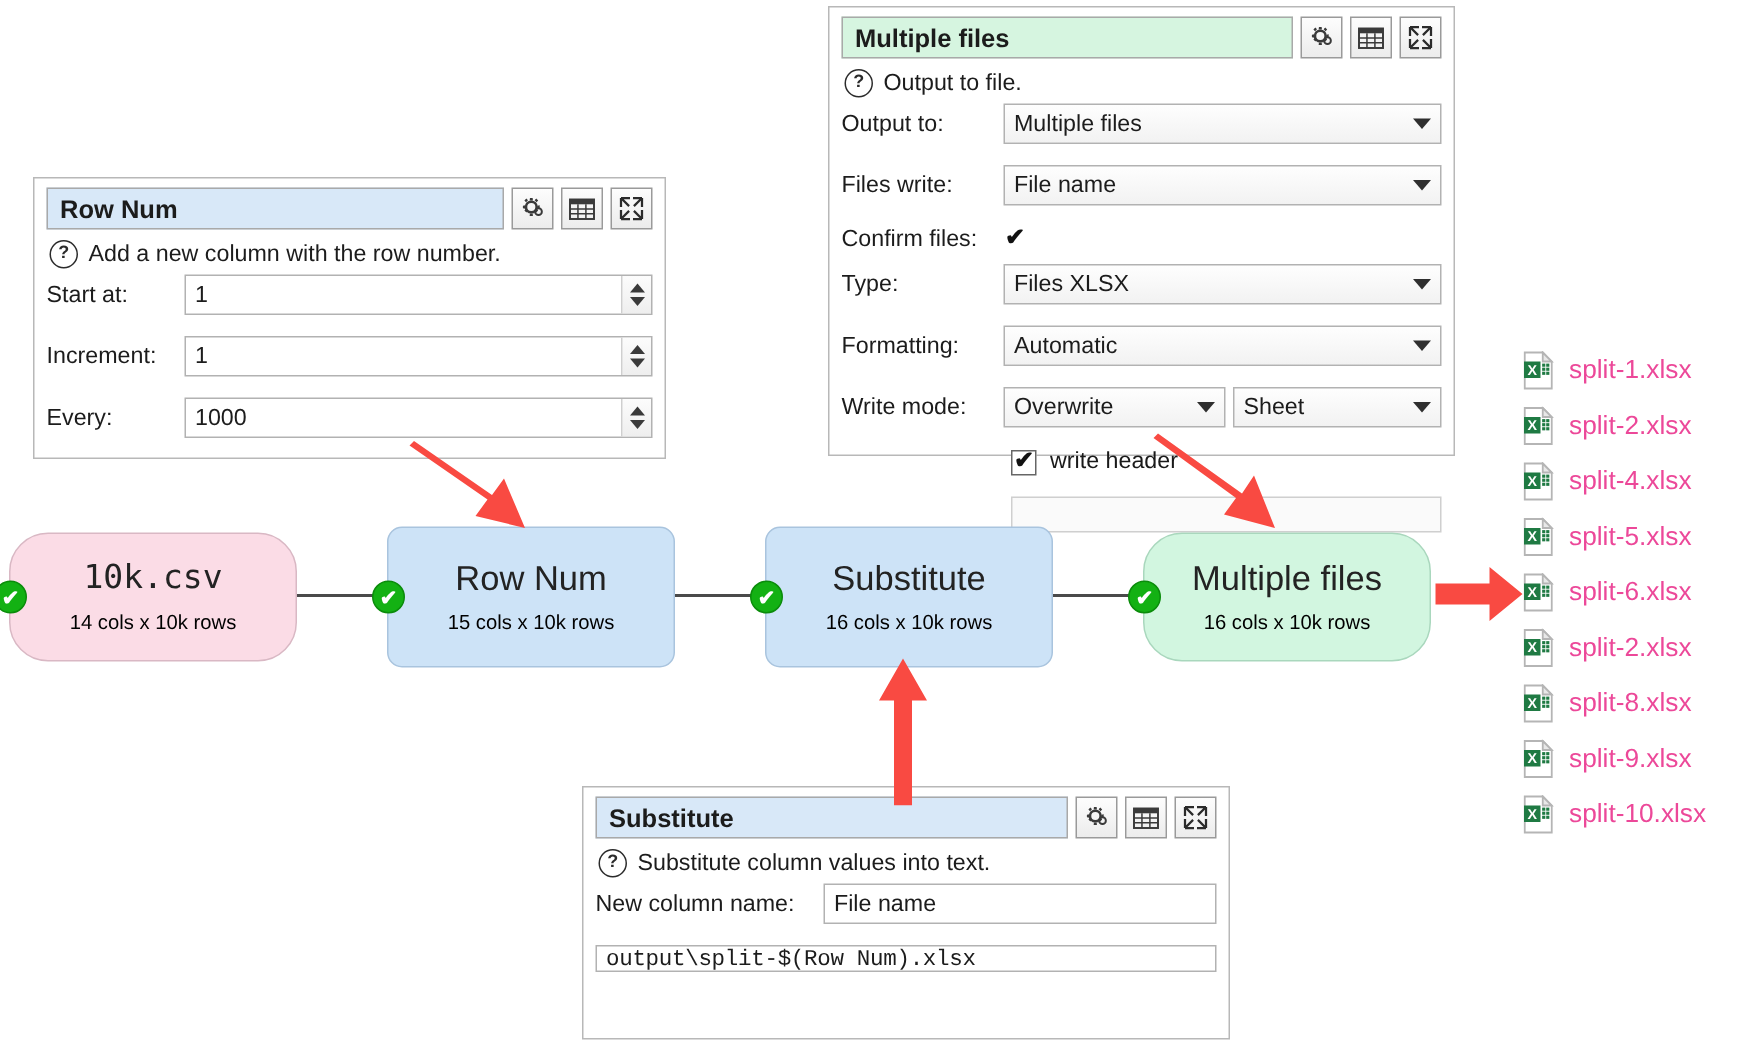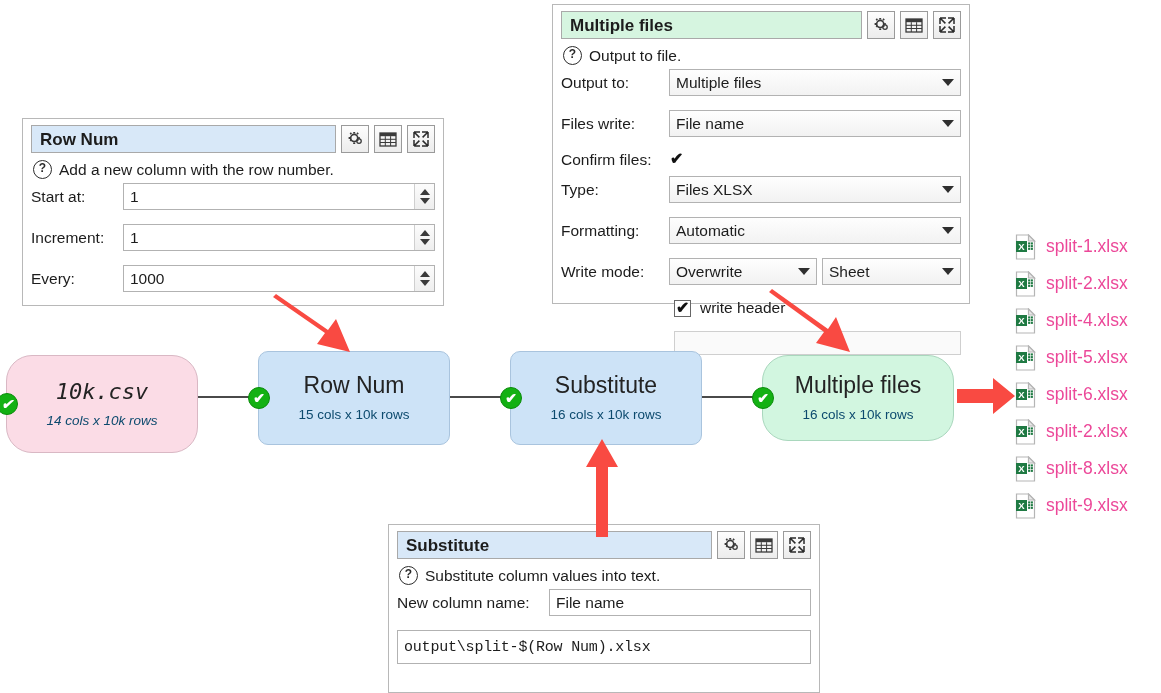--- a/index.html
+++ b/index.html
@@ -186,21 +186,21 @@
     justify-content: center;
   }
   .node .ntitle {
     font-size: 23px;
     color: #232323;
     line-height: 1;
     margin-bottom: 11px;
   }
   .node .nsub {
     font-size: 13.5px;
-    color: #0c4a6e;
+    color: #000000;
     line-height: 1;
   }
   .node-pink {
     background: #fbdce6;
     border: 1px solid #d9b8c4;
     border-radius: 26px;
   }
   .node-pink .ntitle { font-family: "DejaVu Sans Mono", monospace; font-size: 22px; }
   .node-blue {
     background: #cde3f7;
@@ -490,31 +490,31 @@
     </div>
 
     <div class="frow">
       <span class="flabel" style="width:152px">New column name:</span>
       <span class="fctl">
         <span>File name</span>
       </span>
     </div>
 
 
-    <div class="fctl monoinput" style="height:34px">
+    <div class="fctl monoinput" style="height:18px">
       <span>output\split-$(Row Num).xlsx</span>
     </div>
   </div>
 </div>
 
 <div class="connector" style="left:196px; top:396px; width:62px;"></div>
 <div class="connector" style="left:448px; top:396px; width:62px;"></div>
 <div class="connector" style="left:700px; top:396px; width:62px;"></div>
 
-<div class="node node-pink" style="left:6px; top:355px; width:192px; height:98px;font-style:italic;">
+<div class="node node-pink" style="left:6px; top:355px; width:192px; height:86px;">
   <div class="badge"></div>
   <div class="ntitle">10k.csv</div>
   <div class="nsub">14 cols x 10k rows</div>
 </div>
 
 <div class="node node-blue" style="left:258px; top:351px; width:192px; height:94px;">
   <div class="badge"></div>
   <div class="ntitle">Row Num</div>
   <div class="nsub">15 cols x 10k rows</div>
 </div>
@@ -589,13 +589,19 @@
         <use href="#g-xlsx"></use>
       </svg>
     <span class="fname">split-8.xlsx</span>
   </div>
   <div class="filerow">
     <svg class="xlicon" viewBox="0 0 20 26">
         <use href="#g-xlsx"></use>
       </svg>
     <span class="fname">split-9.xlsx</span>
   </div>
+  <div class="filerow">
+    <svg class="xlicon" viewBox="0 0 20 26">
+        <use href="#g-xlsx"></use>
+      </svg>
+    <span class="fname">split-10.xlsx</span>
+  </div>
 </div>
 
 </body></html>

